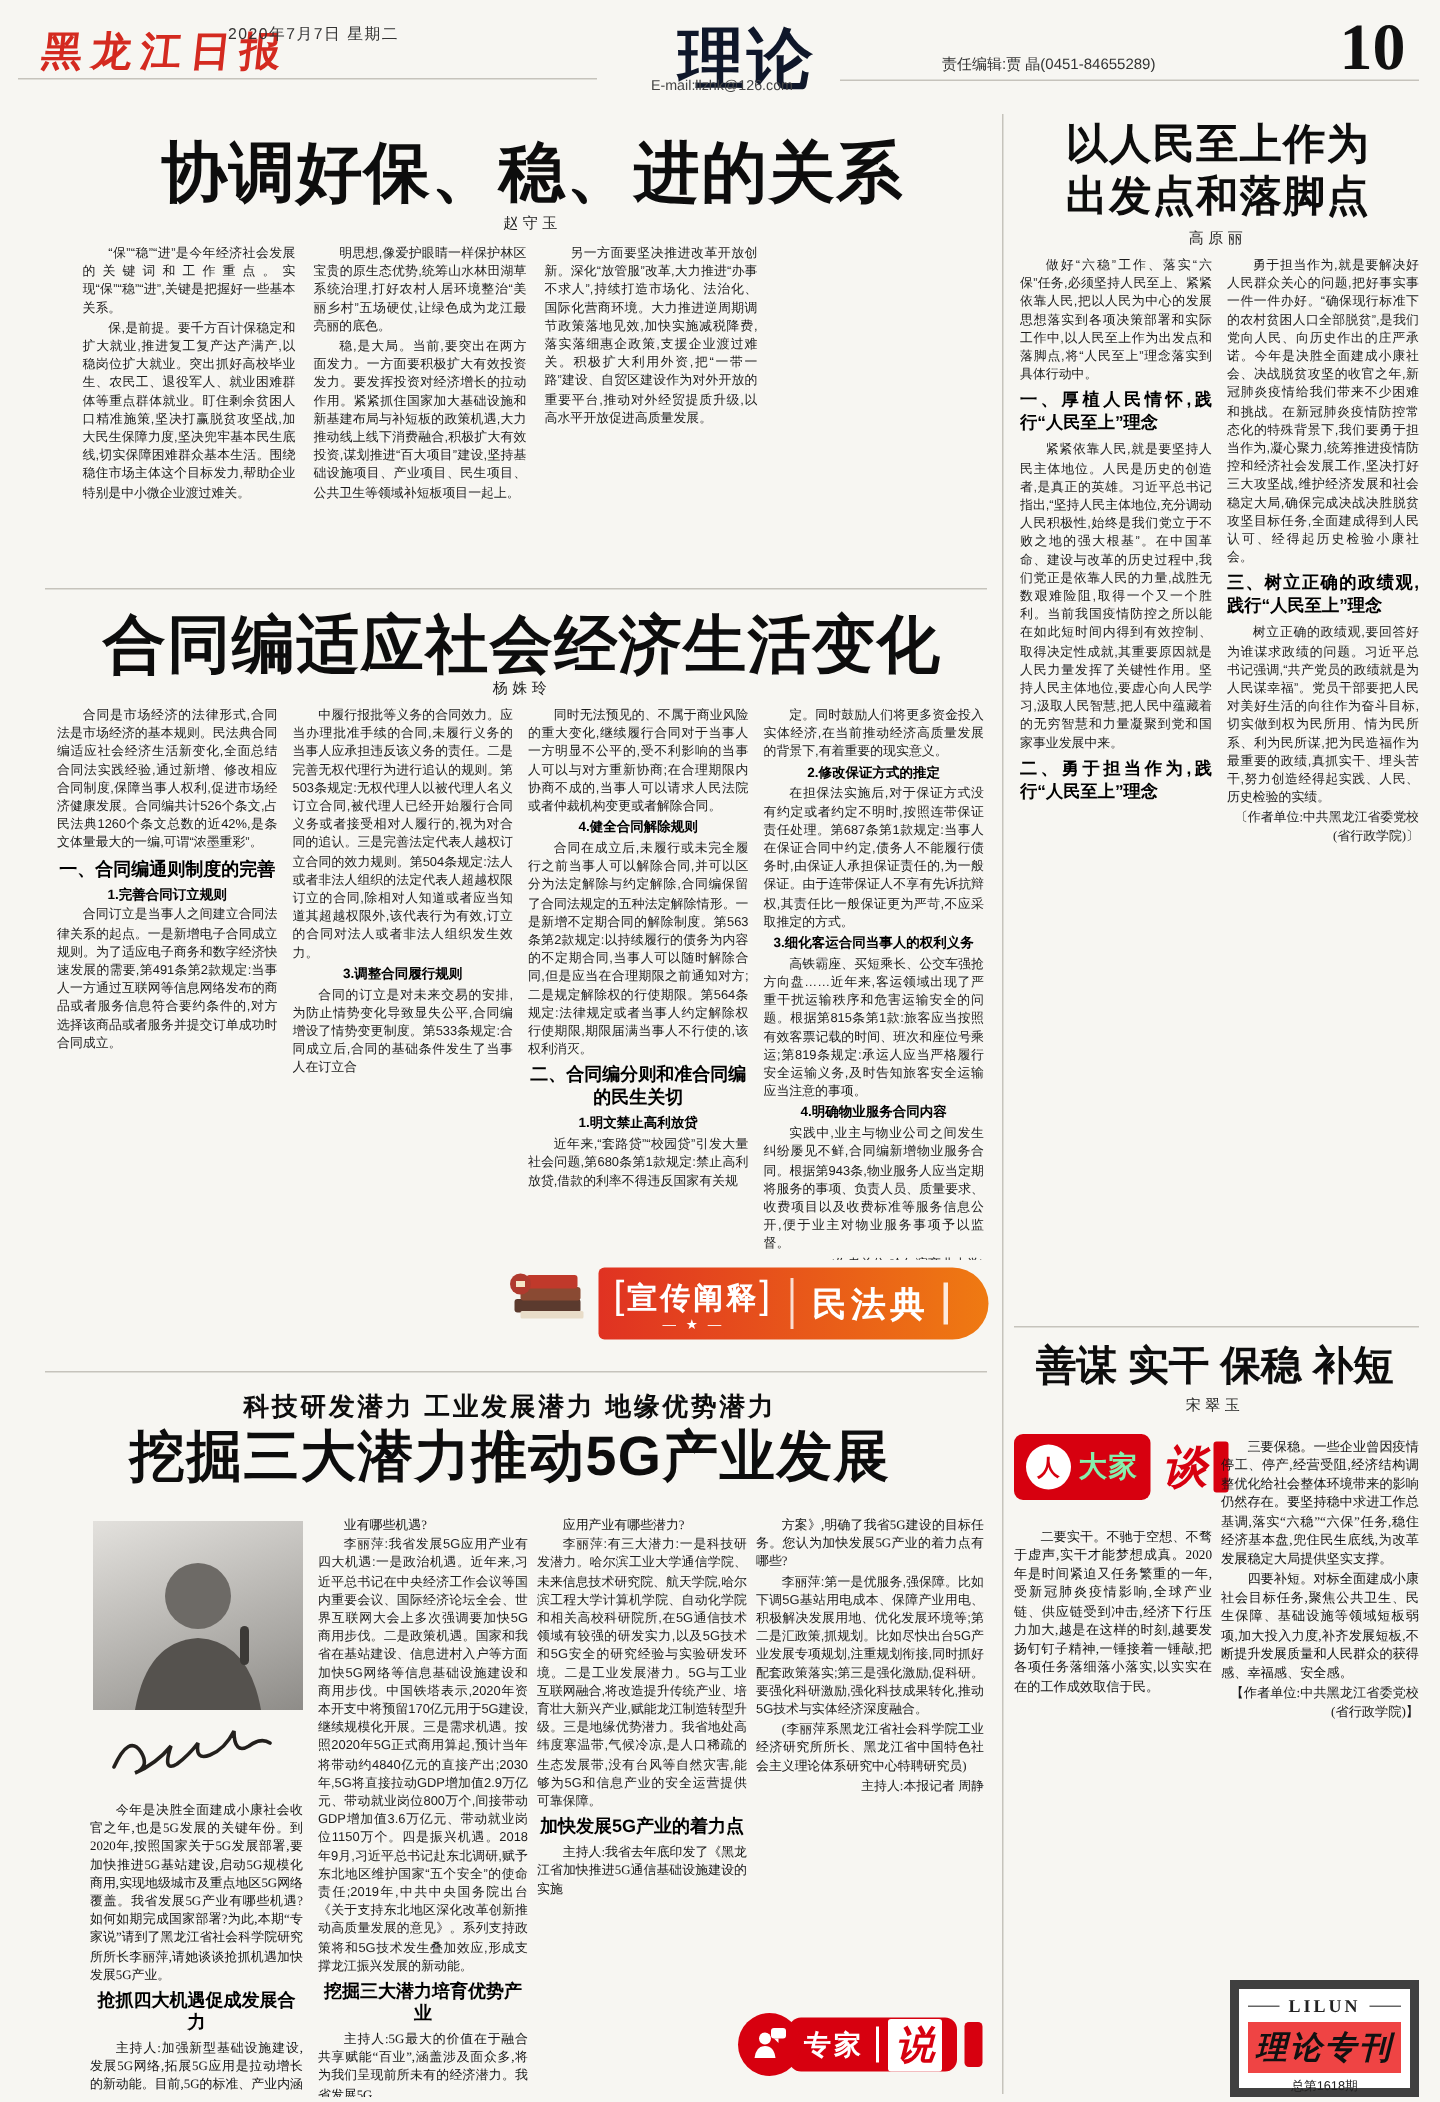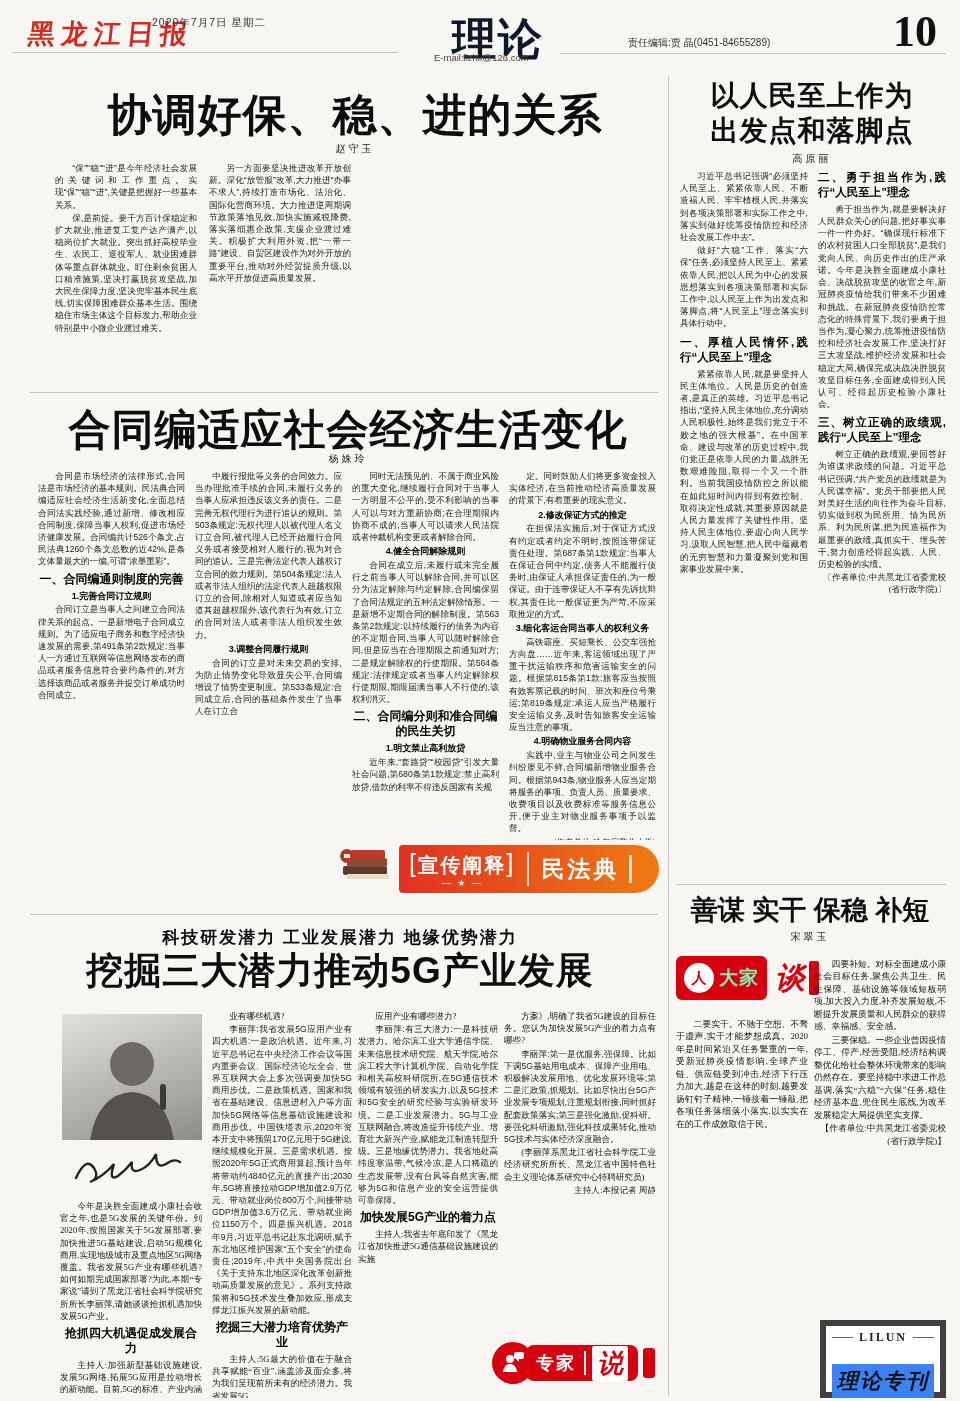--- a/index.html
+++ b/index.html
@@ -52,21 +52,21 @@
   .zjs-box{background:#d7000f;border-radius:8px;height:36px;margin-left:-8px;display:flex;align-items:center;padding:0 10px;}
   .zjs-t1{color:#fff;font-weight:900;font-size:18px;letter-spacing:2px;border-right:2px solid #fff;padding-right:8px;}
   .zjs-t2{font-family:"Liberation Serif","DejaVu Serif",serif;font-weight:900;font-style:italic;color:#d7000f;
           background:#fff;font-size:26px;padding:0 5px;margin-left:6px;border-radius:2px;}
   .zjs-bar{width:12px;height:30px;background:#d7000f;border-radius:3px;margin-left:5px;}
   
   .lilun{border:6px solid #404040;background:#fff;text-align:center;padding:4px 6px;}
   .lilun-latin{font-family:"Liberation Serif","DejaVu Serif",serif;font-weight:bold;font-size:12px;letter-spacing:2px;
                display:flex;align-items:center;gap:6px;justify-content:center;color:#222;}
   .lilun-latin:before,.lilun-latin:after{content:"";flex:1;height:1px;background:#666;}
-  .lilun-band{background:#3b82f6;margin-top:19px;padding:3px 0;}
+  .lilun-band{background:#ef4444;margin-top:3px;padding:3px 0;}
   .lilun-title{font-family:"Liberation Serif","DejaVu Serif",serif;font-weight:900;font-style:italic;font-size:21px;color:#111;letter-spacing:2px;}
   .lilun-issue{font-size:8.5px;color:#222;margin-top:3px;}
   .photo{background:linear-gradient(160deg,#e3e1dd,#a9a7a3 70%,#8e8c88);display:flex;align-items:flex-end;justify-content:center;}
   .kicker{font-weight:bold;font-size:17px;letter-spacing:2px;text-align:center;color:#0d0d0d;}
 </style>
 </head>
 <body>
 
 <div class="abs masthead" style="left:28px;top:16px;">黑龙江日报</div>
 <div class="abs date" style="left:152px;top:16px;text-align:right;">2020年7月7日  星期二</div>
@@ -83,31 +83,34 @@
 <div class="rule" style="left:676px;top:884px;width:270px;height:1px;"></div>
 
 <div class="abs h-main" style="left:55px;top:86px;width:600px;font-size:44px;">协调好保、稳、进的关系</div>
 <div class="abs byline" style="left:55px;top:142px;width:600px;">赵守玉</div>
 <div class="abs cols" style="left:55px;top:162px;width:604px;height:228px;gap:12px;">
   <div class="bodytext" style="width:142px;height:228px;">
       <p class="p">“保”“稳”“进”是今年经济社会发展的关键词和工作重点。实现“保”“稳”“进”,关键是把握好一些基本关系。</p>
       <p class="p">保,是前提。要千方百计保稳定和扩大就业,推进复工复产达产满产,以稳岗位扩大就业。突出抓好高校毕业生、农民工、退役军人、就业困难群体等重点群体就业。盯住剩余贫困人口精准施策,坚决打赢脱贫攻坚战,加大民生保障力度,坚决兜牢基本民生底线,切实保障困难群众基本生活。围绕稳住市场主体这个目标发力,帮助企业特别是中小微企业渡过难关。</p>
     </div>
   <div class="bodytext" style="width:142px;height:228px;">
+      <p class="p">明思想,像爱护眼睛一样保护林区宝贵的原生态优势,统筹山水林田湖草系统治理,打好农村人居环境整治“美丽乡村”五场硬仗,让绿色成为龙江最亮丽的底色。</p>
+      <p class="p">稳,是大局。当前,要突出在两方面发力。一方面要积极扩大有效投资发力。要发挥投资对经济增长的拉动作用。紧紧抓住国家加大基础设施和新基建布局与补短板的政策机遇,大力推动线上线下消费融合,积极扩大有效投资,谋划推进“百大项目”建设,坚持基础设施项目、产业项目、民生项目、公共卫生等领域补短板项目一起上。</p>
+    </div>
+  <div class="bodytext" style="width:142px;height:228px;">
       <p class="p">另一方面要坚决推进改革开放创新。深化“放管服”改革,大力推进“办事不求人”,持续打造市场化、法治化、国际化营商环境。大力推进逆周期调节政策落地见效,加快实施减税降费,落实落细惠企政策,支援企业渡过难关。积极扩大利用外资,把“一带一路”建设、自贸区建设作为对外开放的重要平台,推动对外经贸提质升级,以高水平开放促进高质量发展。</p>
     </div>
 </div>
 
 <div class="abs h-main" style="left:678px;top:78px;width:268px;font-size:28px;line-height:1.25;">
   <div>以人民至上作为</div>
   <div>出发点和落脚点</div>
 </div>
 <div class="abs byline" style="left:678px;top:152px;width:268px;">高原丽</div>
 <div class="abs bodytext" style="left:680px;top:170px;width:266px;height:708px;column-count:2;column-gap:10px;">
-    <p class="p">习近平总书记强调“必须坚持人民至上、紧紧依靠人民、不断造福人民、牢牢植根人民,并落实到各项决策部署和实际工作之中,落实到做好统筹疫情防控和经济社会发展工作中去”。</p>
     <p class="p">做好“六稳”工作、落实“六保”任务,必须坚持人民至上、紧紧依靠人民,把以人民为中心的发展思想落实到各项决策部署和实际工作中,以人民至上作为出发点和落脚点,将“人民至上”理念落实到具体行动中。</p>
     <p class="subl">一、厚植人民情怀,践行“人民至上”理念</p>
     <p class="p">紧紧依靠人民,就是要坚持人民主体地位。人民是历史的创造者,是真正的英雄。习近平总书记指出,“坚持人民主体地位,充分调动人民积极性,始终是我们党立于不败之地的强大根基”。在中国革命、建设与改革的历史过程中,我们党正是依靠人民的力量,战胜无数艰难险阻,取得一个又一个胜利。当前我国疫情防控之所以能在如此短时间内得到有效控制、取得决定性成就,其重要原因就是人民力量发挥了关键性作用。坚持人民主体地位,要虚心向人民学习,汲取人民智慧,把人民中蕴藏着的无穷智慧和力量凝聚到党和国家事业发展中来。</p>
     <p class="subl">二、勇于担当作为,践行“人民至上”理念</p>
     <p class="p">勇于担当作为,就是要解决好人民群众关心的问题,把好事实事一件一件办好。“确保现行标准下的农村贫困人口全部脱贫”,是我们党向人民、向历史作出的庄严承诺。今年是决胜全面建成小康社会、决战脱贫攻坚的收官之年,新冠肺炎疫情给我们带来不少困难和挑战。在新冠肺炎疫情防控常态化的特殊背景下,我们要勇于担当作为,凝心聚力,统筹推进疫情防控和经济社会发展工作,坚决打好三大攻坚战,维护经济发展和社会稳定大局,确保完成决战决胜脱贫攻坚目标任务,全面建成得到人民认可、经得起历史检验小康社会。</p>
     <p class="subl">三、树立正确的政绩观,践行“人民至上”理念</p>
     <p class="p">树立正确的政绩观,要回答好为谁谋求政绩的问题。习近平总书记强调,“共产党员的政绩就是为人民谋幸福”。党员干部要把人民对美好生活的向往作为奋斗目标,切实做到权为民所用、情为民所系、利为民所谋,把为民造福作为最重要的政绩,真抓实干、埋头苦干,努力创造经得起实践、人民、历史检验的实绩。</p>
     <p class="end">〔作者单位:中共黑龙江省委党校(省行政学院)〕</p>
   </div>
 
@@ -177,22 +180,22 @@
     <div class="djt-circ">人</div>
     <div class="djt-t1">大家</div>
   </div>
   <div class="djt-t2">谈</div>
   <div class="djt-bar"></div>
 </div>
 <div class="abs bodytext" style="left:676px;top:1018px;width:132px;height:380px;font-size:8.8px;">
     <p class="kai">二要实干。不驰于空想、不骛于虚声,实干才能梦想成真。2020年是时间紧迫又任务繁重的一年,受新冠肺炎疫情影响,全球产业链、供应链受到冲击,经济下行压力加大,越是在这样的时刻,越要发扬钉钉子精神,一锤接着一锤敲,把各项任务落细落小落实,以实实在在的工作成效取信于民。</p>
   </div>
 <div class="abs bodytext" style="left:814px;top:958px;width:132px;height:354px;font-size:8.8px;">
+    <p class="kai">三要保稳。一些企业曾因疫情停工、停产,经营受阻,经济结构调整优化给社会整体环境带来的影响仍然存在。要坚持稳中求进工作总基调,落实“六稳”“六保”任务,稳住经济基本盘,兜住民生底线,为改革发展稳定大局提供坚实支撑。</p>
     <p class="kai">四要补短。对标全面建成小康社会目标任务,聚焦公共卫生、民生保障、基础设施等领域短板弱项,加大投入力度,补齐发展短板,不断提升发展质量和人民群众的获得感、幸福感、安全感。</p>
-    <p class="kai">三要保稳。一些企业曾因疫情停工、停产,经营受阻,经济结构调整优化给社会整体环境带来的影响仍然存在。要坚持稳中求进工作总基调,落实“六稳”“六保”任务,稳住经济基本盘,兜住民生底线,为改革发展稳定大局提供坚实支撑。</p>
     <p class="end">【作者单位:中共黑龙江省委党校(省行政学院)】</p>
   </div>
 
 <div class="abs lilun" style="left:820px;top:1320px;width:126px;height:78px;">
   <div class="lilun-latin">
       <span>LILUN</span>
     </div>
   <div class="lilun-band">
     <span class="lilun-title">理论专刊</span>
   </div>

